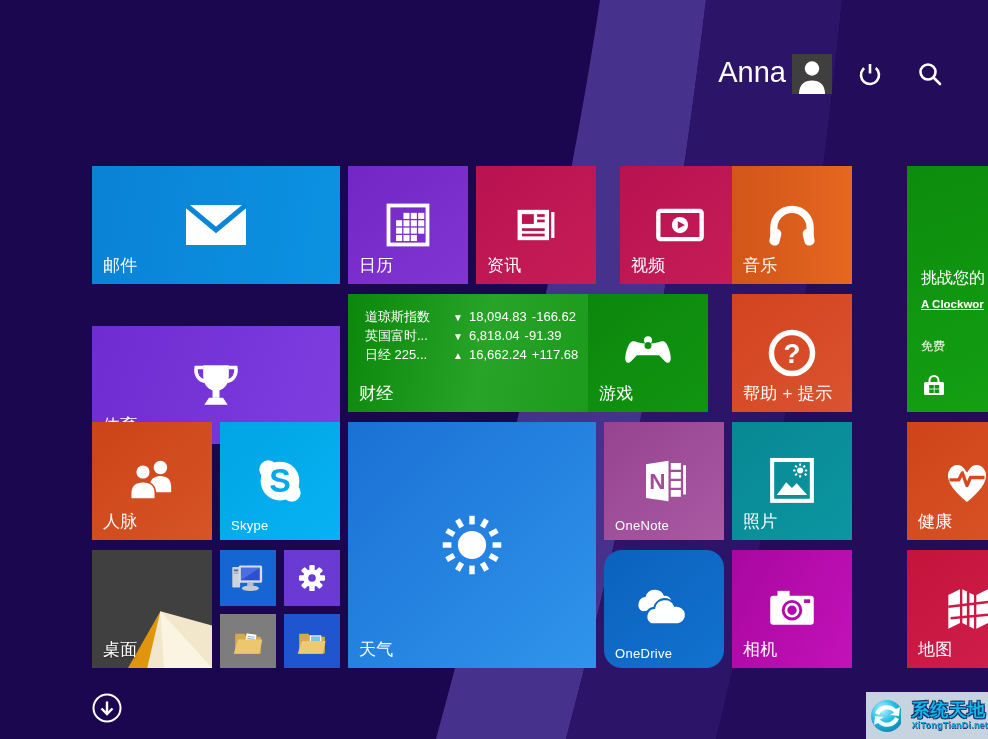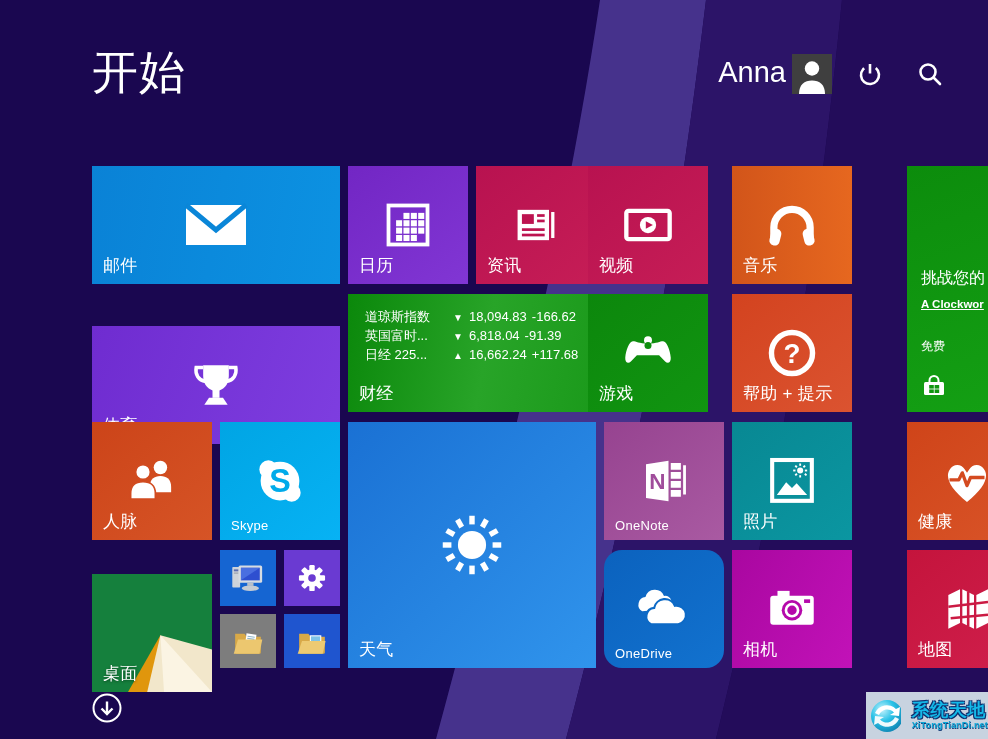--- a/index.html
+++ b/index.html
@@ -16,34 +16,34 @@
   #search-btn{position:absolute;left:917px;top:61px;width:26px;height:26px;z-index:2;cursor:pointer;}
   
   .tile{position:absolute;overflow:hidden;z-index:1;}
   .ic{position:absolute;left:0;top:0;right:0;bottom:0;display:flex;
       align-items:center;justify-content:center;}
   .tl{position:absolute;left:11px;bottom:7px;font-size:17px;letter-spacing:.3px;}
   .tl-latin{font-size:13px;}
   #t-mail    {left:92px; top:166px;width:248px;height:118px;background:linear-gradient(100deg,#0a82d6,#0c92e2);}
   #t-calendar{left:348px;top:166px;width:120px;height:118px;background:linear-gradient(140deg,#7226c4,#8136d4);}
   #t-news    {left:476px;top:166px;width:120px;height:118px;background:linear-gradient(140deg,#b81250,#c61d56);}
-  #t-video   {left:588px;top:166px;width:120px;height:118px;background:linear-gradient(140deg,#b81250,#c61d56);}
+  #t-video   {left:620px;top:166px;width:120px;height:118px;background:linear-gradient(140deg,#b81250,#c61d56);}
   #t-music   {left:732px;top:166px;width:120px;height:118px;background:linear-gradient(90deg,#d2551a,#e6671f);}
   #t-store   {left:907px;top:166px;width:120px;height:246px;background:linear-gradient(160deg,#0c8c0c,#14a014);}
   #t-sports  {left:92px; top:294px;width:248px;height:118px;background:linear-gradient(110deg,#6f2cd0,#7e3ee0);margin-top:32px;}
   #t-finance {left:348px;top:294px;width:248px;height:118px;background:linear-gradient(100deg,#0b880b,#28a428 55%,#1b9a1b);}
   #t-games   {left:588px;top:294px;width:120px;height:118px;background:linear-gradient(140deg,#0c870c,#119511);}
   #t-help    {left:732px;top:294px;width:120px;height:118px;background:linear-gradient(140deg,#d3431f,#db5330);}
   #t-people  {left:92px; top:422px;width:120px;height:118px;background:linear-gradient(140deg,#cc4419,#d65426);}
   #t-skype   {left:220px;top:422px;width:120px;height:118px;background:linear-gradient(140deg,#00a5e4,#07b2f4);}
   #t-weather {left:348px;top:422px;width:248px;height:246px;background:linear-gradient(135deg,#1a71d4,#3094ec);}
   #t-onenote {left:604px;top:422px;width:120px;height:118px;background:linear-gradient(140deg,#964390,#a95aa2);}
   #t-photos  {left:732px;top:422px;width:120px;height:118px;background:linear-gradient(140deg,#088893,#0b96a1);}
   #t-health  {left:907px;top:422px;width:120px;height:118px;background:linear-gradient(140deg,#cf4419,#d95428);}
-  #t-desktop {left:92px; top:550px;width:120px;height:118px;background:#15803d;margin-top:24px;}
+  #t-desktop {left:92px; top:550px;width:120px;height:118px;background:#404040;}
   #t-pc      {left:220px;top:550px;width:56px;height:56px;background:#1565d2;}
   #t-gear    {left:284px;top:550px;width:56px;height:56px;background:#6a3ad2;}
   #t-docs    {left:220px;top:614px;width:56px;height:54px;background:#7d7d7d;}
   #t-pics    {left:284px;top:614px;width:56px;height:54px;background:#1f55cf;}
   #t-onedrive{left:604px;top:550px;width:120px;height:118px;background:linear-gradient(140deg,#0b62be,#1272cf);border-radius:18px;}
   #t-camera  {left:732px;top:550px;width:120px;height:118px;background:linear-gradient(120deg,#a907a0,#c212b8);}
   #t-maps    {left:907px;top:550px;width:120px;height:118px;background:linear-gradient(140deg,#c4143c,#d01f4c);}
   
   .fin-rows{position:absolute;left:17px;top:14px;font-size:13px;line-height:18px;}
   .fin-name{display:inline-block;width:88px;}
@@ -75,21 +75,20 @@
 <div id="stage">
 
   <svg id="bg" width="988" height="739">
     <rect width="988" height="739" fill="#1c0a50"></rect>
     <path d="M0,0 L600,0 C570,200 520,430 436,739 L0,739 Z" fill="#1a0750"></path>
     <path d="M600,0 C570,200 520,430 436,739 L566,739 C648,430 682,200 706,0 Z" fill="#46328c"></path>
     <path d="M706,0 C682,200 648,430 566,739 L716,739 C792,430 822,200 842,0 Z" fill="#2c1468"></path>
     <path d="M842,0 L988,0 L988,739 L716,739 C792,430 822,200 842,0 Z" fill="#230c5a"></path>
   </svg>
 
-  <div id="start-title">开始</div>
   <div id="user-name">Anna</div>
   <div id="avatar">
     <svg width="40" height="40">
       <circle cx="20" cy="14.5" r="7.2" fill="#fff"></circle>
       <path d="M7,40 c0-9.5 5.5-13.5 13-13.5 s13,4 13,13.5 z" fill="#fff"></path>
     </svg>
   </div>
   <div id="power-btn">
     <svg width="26" height="26">
       <line x1="13" y1="3" x2="13" y2="12.5" stroke="#fff" stroke-width="2.6"></line>

